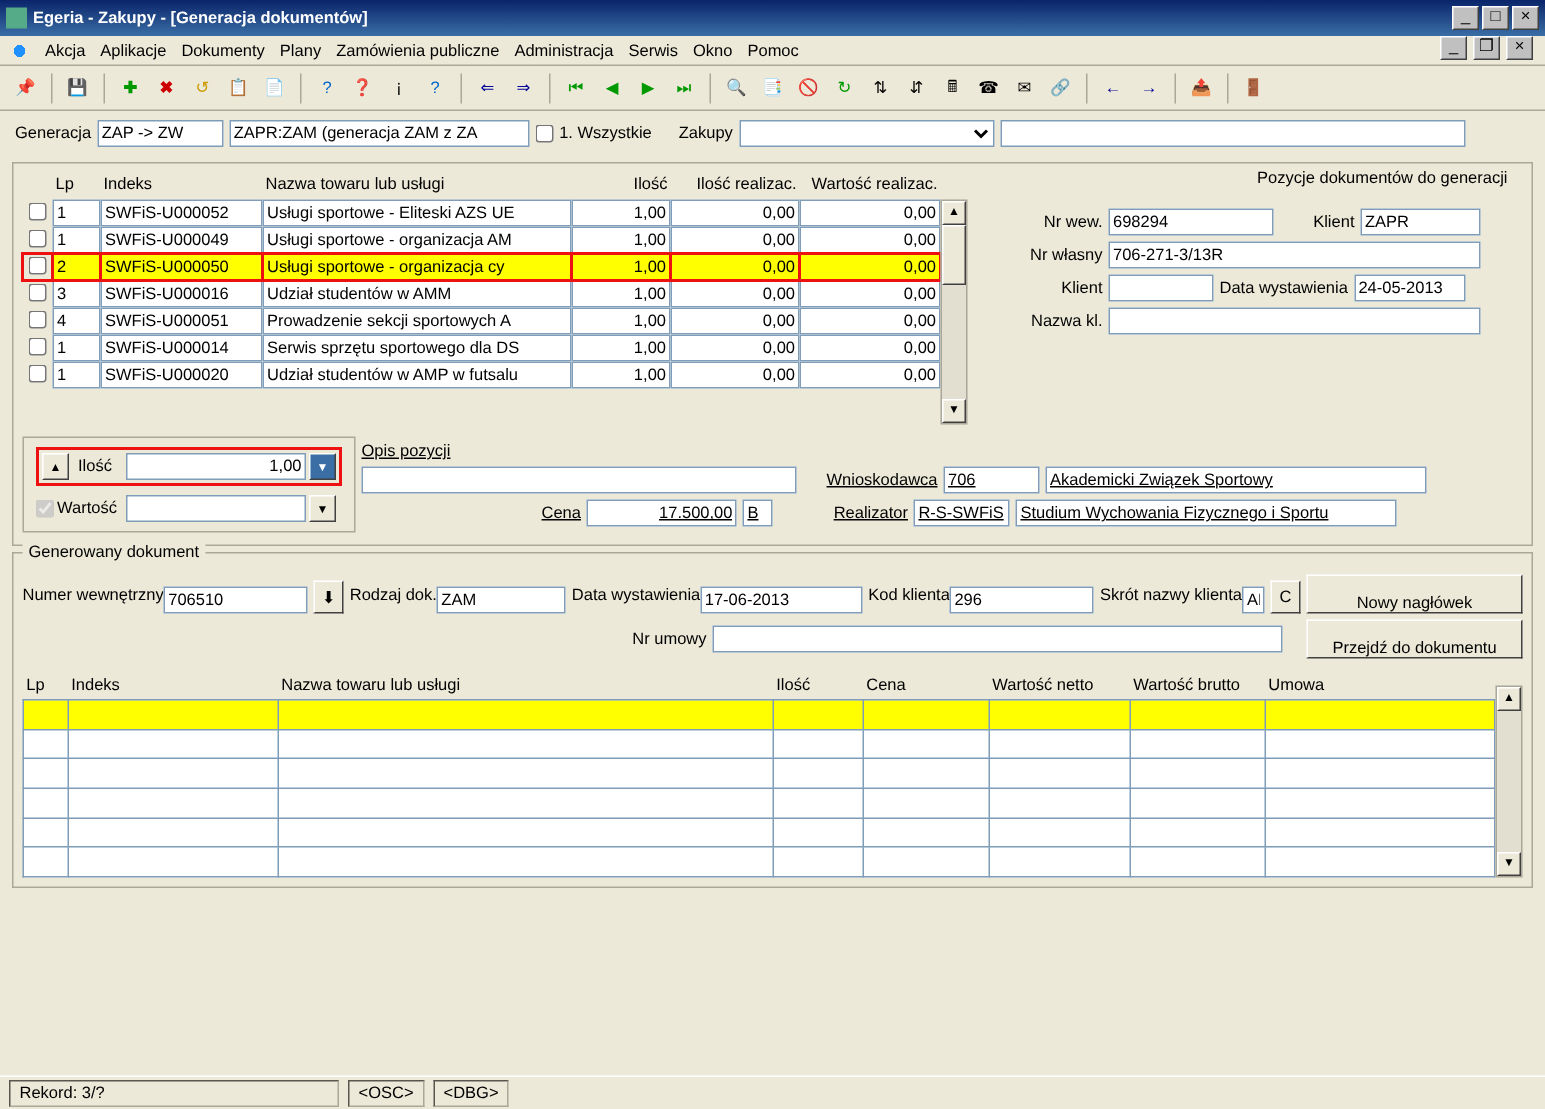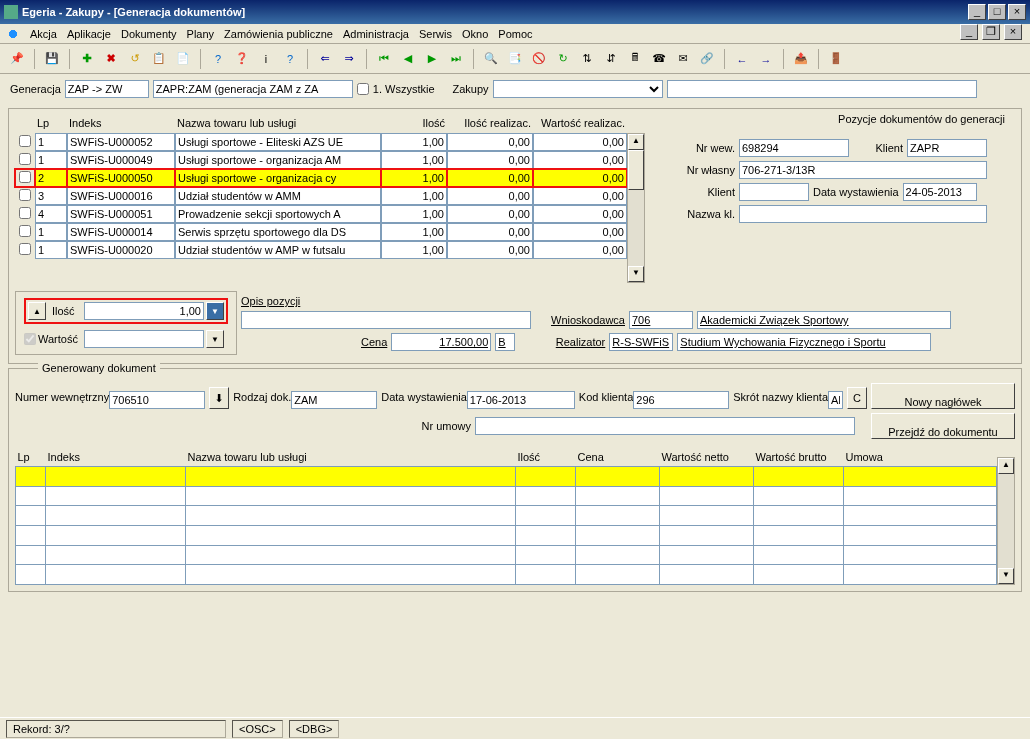--- a/index.html
+++ b/index.html
@@ -49,21 +49,21 @@
 .iloscbox { border:1px solid #aca899; background:#ece9d8; padding:6px 8px; margin-top:8px; display:inline-block; position: relative; }
 .spinbtn { width: 18px; height: 18px; background:#ece9d8; border:1px solid #fff; border-right-color:#404040; border-bottom-color:#404040; display:inline-flex; align-items:center; justify-content:center; cursor:pointer; font-size:8px; }
 .iloscrow1 { display:flex; align-items:center; gap:2px; border:2px solid #e11; padding:2px; }
 .iloscrow1 .lbl { margin-left:4px; width:30px; }
 .iloscrow2 { display:flex; align-items:center; gap:2px; margin-top:6px; }
 
 .opisbox { display:inline-block; vertical-align:top; margin-left:4px; margin-top:8px;text-decoration:underline; }
 .opisrow { display:flex; align-items:center; gap:4px; margin:4px 0; }
 
 .genframe { margin: 4px 8px; border: 1px solid #aca899; background: #ece9d8; padding: 2px 6px 6px 6px; position:relative; }
-.genframe .legend { position:relative; top:-9px; left:23px; background:#ece9d8; padding:0 4px; display:inline-block; }
+.genframe .legend { position:relative; top:-9px; left:0; background:#ece9d8; padding:0 4px; display:inline-block; }
 .genrow1 { display:flex; align-items:flex-end; gap:4px; }
 .gencol { display:flex; flex-direction:row; }
 .gencol .lbl { margin-bottom:2px; }
 .btn { background:#ece9d8; border:1px solid #fff; border-right-color:#404040; border-bottom-color:#404040; height:22px; padding:12px 12px; cursor:pointer; }
 .btn.sm { width:20px; padding:0; text-align:center; }
 .genrow2 { display:flex; align-items:center; gap:4px; margin-top:4px; justify-content:flex-end; }
 
 .btmgrid { width: calc(100% - 18px); border-collapse:collapse; margin-top:8px; }
 .btmgrid th { text-align:left; font-weight:normal; height:18px; padding:0 2px; }
 .btmgrid td { border:1px solid #7f9db9; height:18px; background:#fff; }

